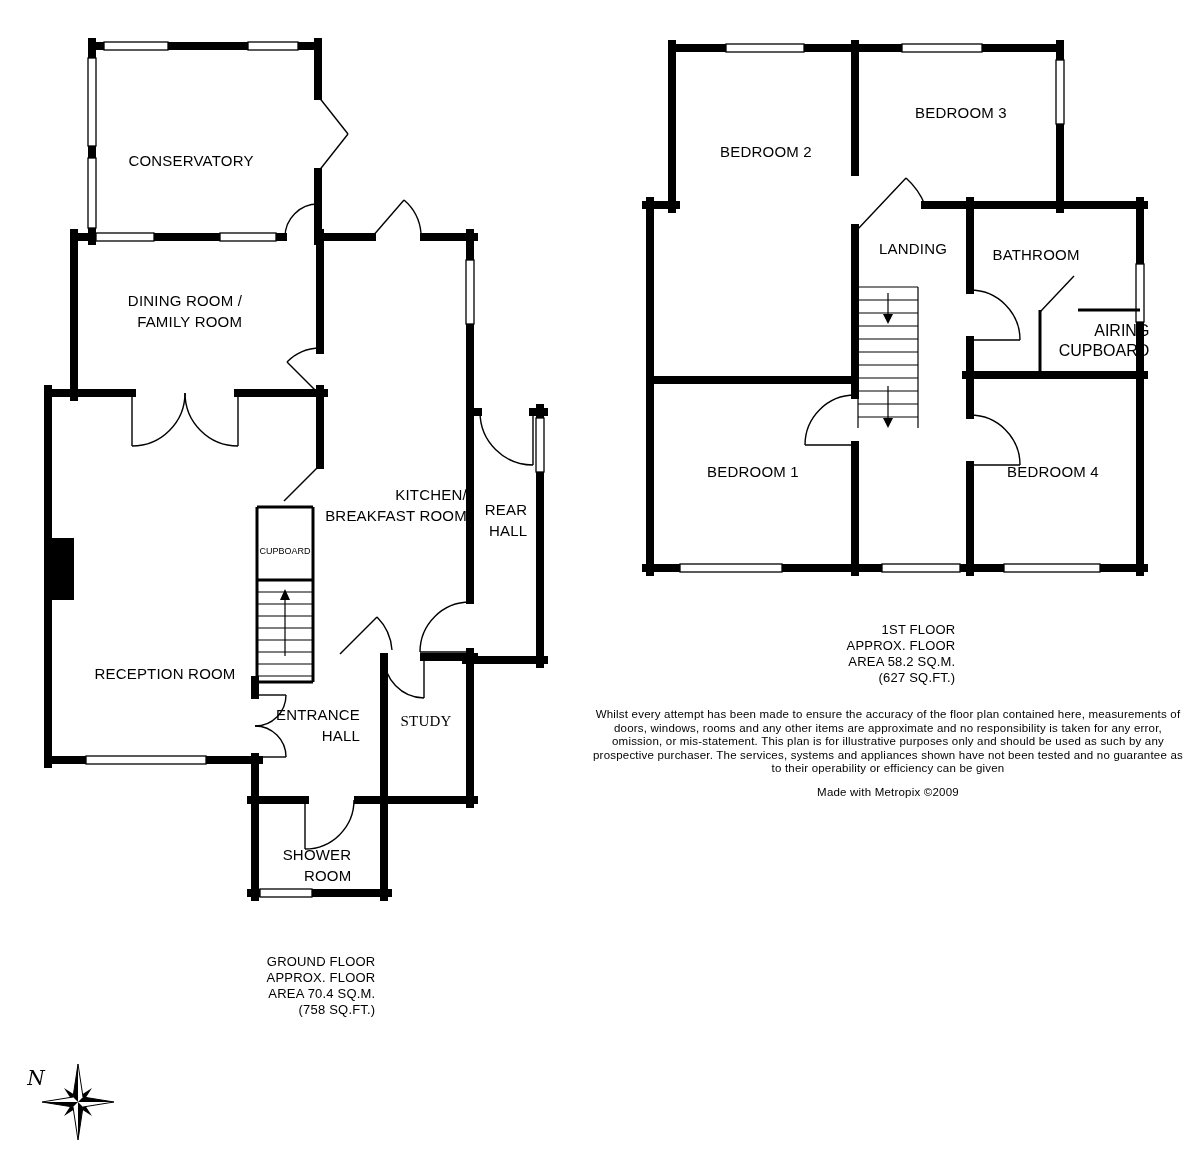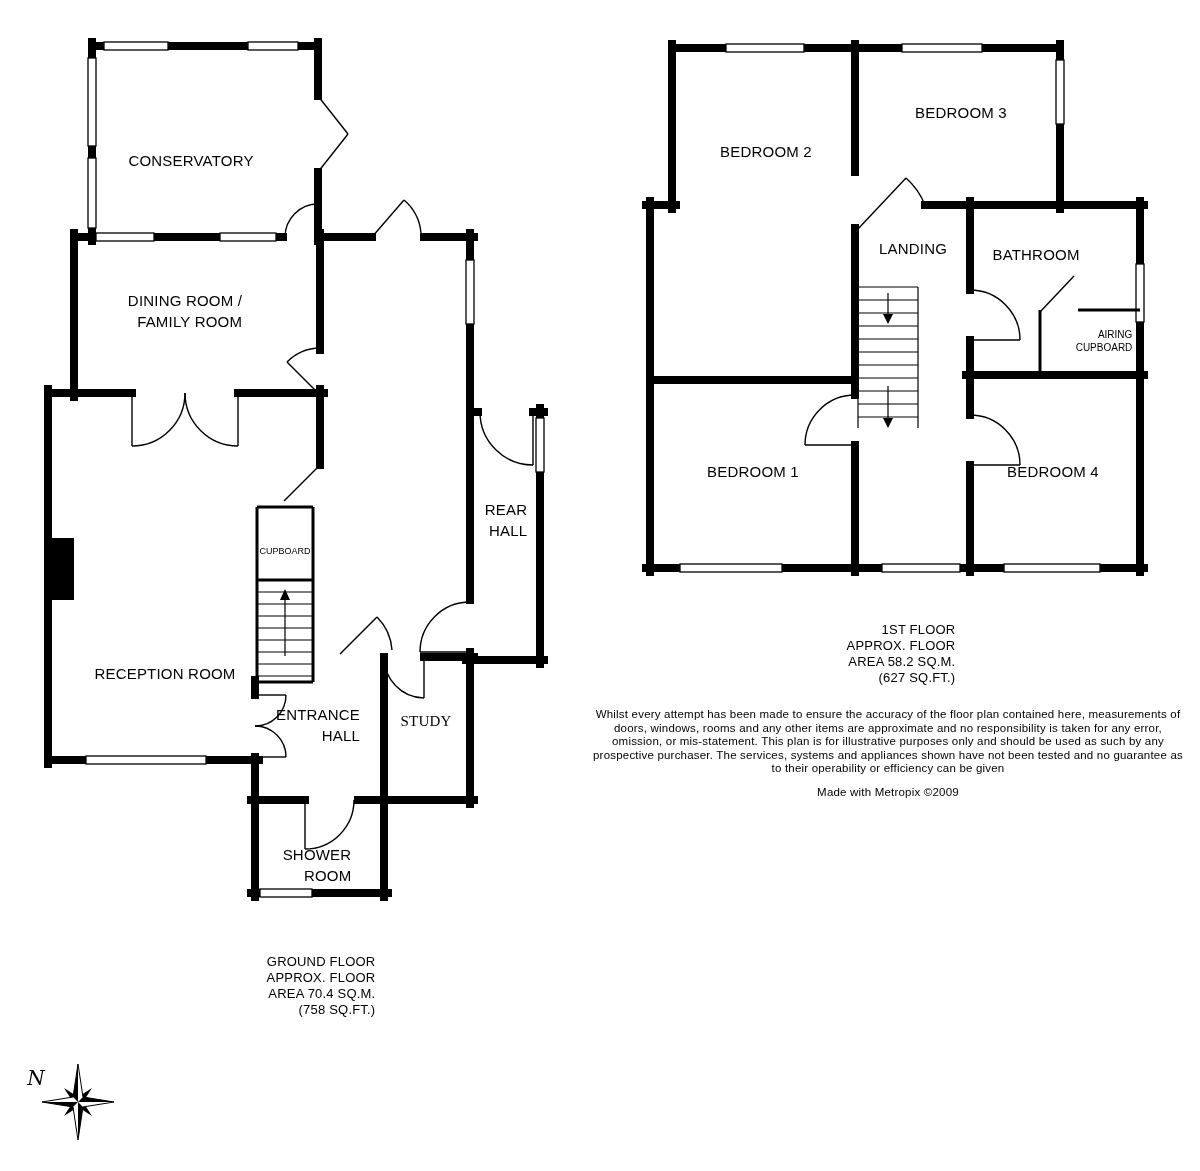--- a/index.html
+++ b/index.html
@@ -21,21 +21,21 @@
     position: absolute;
     transform: translate(-50%, -50%);
     text-align: right;
     white-space: pre-line;
     font-size: 15px;
     line-height: 1.38;
     letter-spacing: 0.2px;
     color: #000;
   }
   .lbl.small  { font-size: 9px;  letter-spacing: 0; }
-  .lbl.tiny   { font-size: 10px; letter-spacing: 0; line-height: 1.25; }
+  .lbl.tiny   { font-size: 16px; letter-spacing: 0; line-height: 1.25; }
   .lbl.area   { font-size: 13px; line-height: 1.22; }
   .lbl.total  { font-size: 15px; letter-spacing: 0.1px; }
   .lbl.disc   {
     transform: none;
     font-size: 11.5px;
     line-height: 1.18;
     white-space: normal;
   }
   .lbl.credit { font-size: 11.5px; }
   .lbl.north  {
@@ -252,20 +252,22 @@
       <polygon points="78,1064 78,1102 73,1097" fill="#000"></polygon>
       <polygon points="114,1102 78,1102 83,1097" fill="#000"></polygon>
       <polygon points="78,1140 78,1102 83,1107" fill="#000"></polygon>
       <polygon points="42,1102 78,1102 73,1107" fill="#000"></polygon>
     </g>
   </svg>
 
   <div class="lbl" style="left:191px; top:161px;">CONSERVATORY</div>
   <div class="lbl" style="left:185px; top:312px;">DINING ROOM /
 FAMILY ROOM</div>
+  <div class="lbl" style="left:396px; top:506px;">KITCHEN/
+BREAKFAST ROOM</div>
   <div class="lbl" style="left:506px; top:521px;">REAR
 HALL</div>
   <div class="lbl small" style="left:285px; top:551px;">CUPBOARD</div>
   <div class="lbl" style="left:137px; top:674px;margin-left:28px;">RECEPTION ROOM</div>
   <div class="lbl" style="left:318px; top:726px;">ENTRANCE
 HALL</div>
   <div class="lbl" style="left:426px; top:721px;font-family:Liberation Serif, serif;">STUDY</div>
   <div class="lbl" style="left:317px; top:866px;">SHOWER
 ROOM</div>
   <div class="lbl area" style="left:301px; top:986px;margin-left:20px;">GROUND FLOOR

